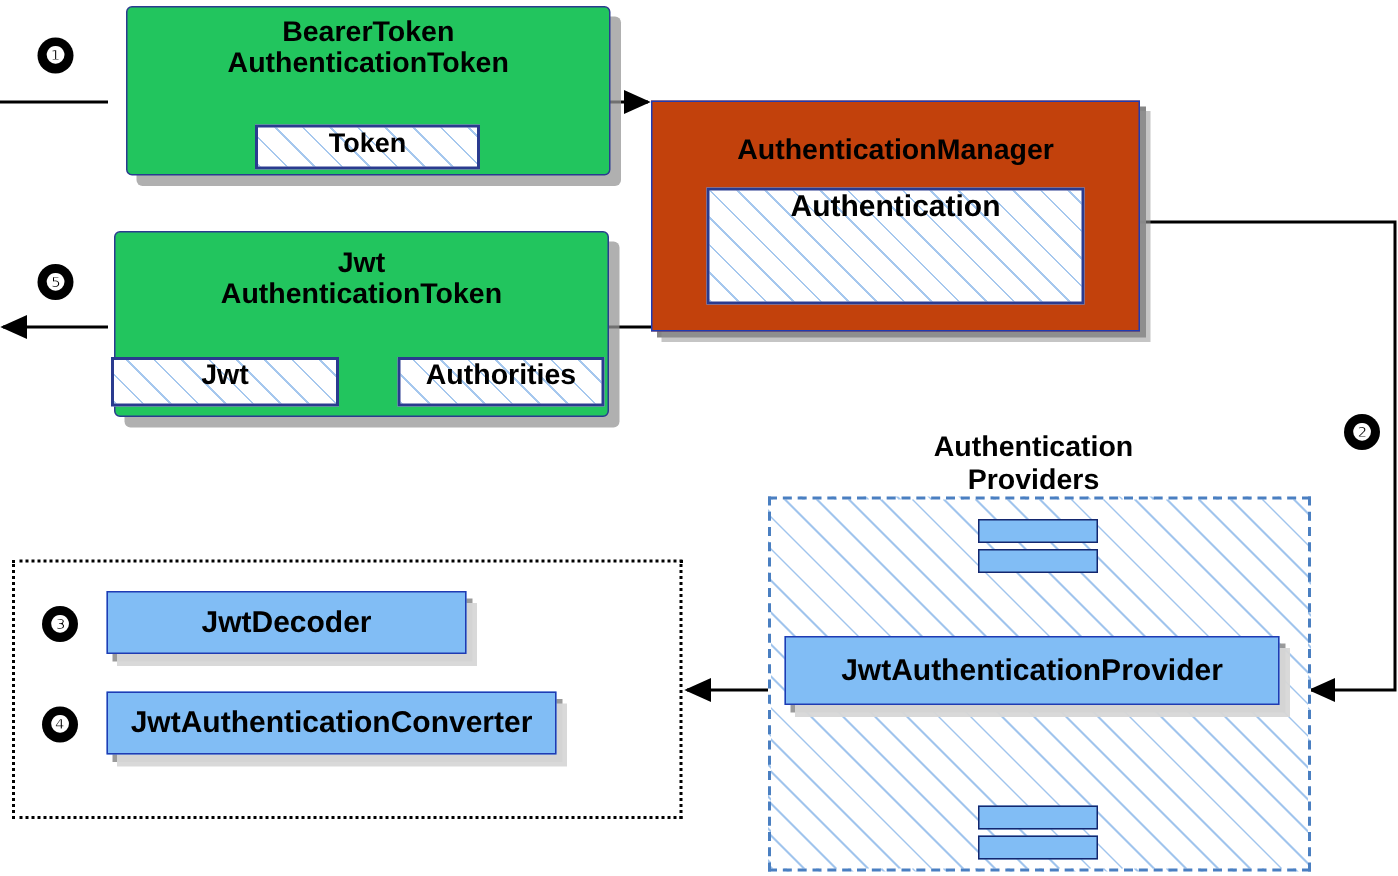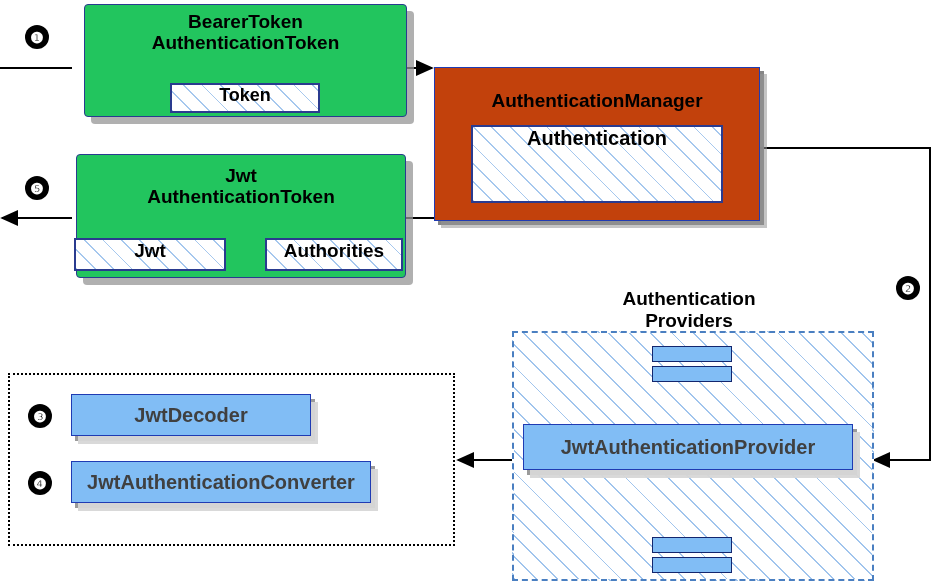--- a/index.html
+++ b/index.html
@@ -60,21 +60,21 @@
     font-weight: bold; color: #000;
   }
 
   
   .bar {
     position: absolute;
     box-sizing: border-box;
     background: #81bdf5;
     border: 1.5px solid #1f3bb3;
     display: flex; align-items: center; justify-content: center;
-    font-weight: bold; color: #404040;
+    font-weight: bold; color: #000000;
     box-shadow: 7px 8px 0 0 rgba(215,215,215,0.95),
                 4px 5px 0 0 rgba(150,150,150,0.95);
   }
   .minibar {
     position: absolute; box-sizing: border-box;
     background: #81bdf5;
     border: 1.5px solid #13266e;
   }
 
   

